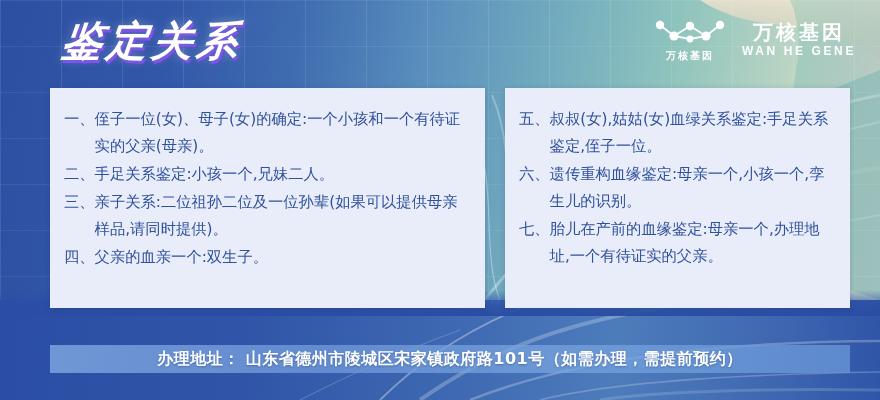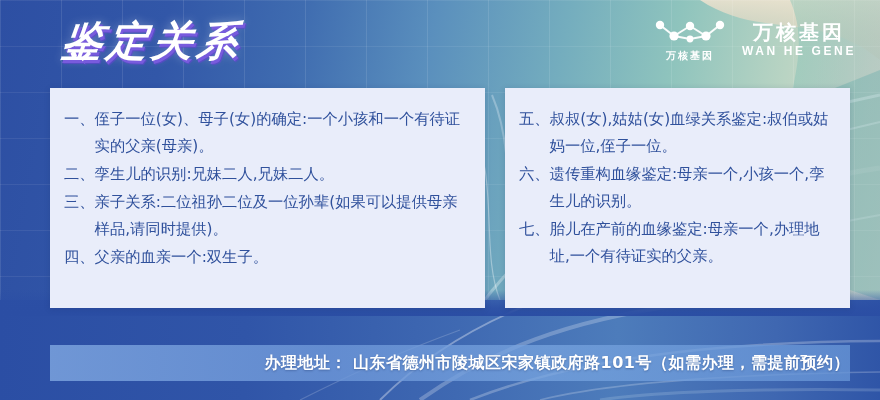--- a/index.html
+++ b/index.html
@@ -91,27 +91,27 @@
     color:#30519c;
     font-size:15.3px;
     line-height:27px;
     font-family:"DejaVu Sans","Liberation Sans",sans-serif;
     margin-bottom:1px;
   }
   .item-num{flex:0 0 auto;white-space:nowrap;}
   .item-text{flex:1 1 auto;}
   
   .addressbar{
-    position:absolute;left:50px;top:345px;width:800px;height:36px;
+    position:absolute;left:50px;top:345px;width:800px;height:28px;
     background:linear-gradient(90deg,
       rgba(126,166,224,.82) 0%,
       rgba(110,152,217,.80) 35%,
       rgba(120,165,224,.74) 62%,
       rgba(104,150,215,.78) 100%);
-    display:flex;align-items:center;justify-content:flex-end;
+    display:flex;align-items:center;justify-content:center;
     box-sizing:border-box;
   }
   .addressbar .addr{
     color:#ffffff;font-size:16px;font-weight:700;letter-spacing:.5px;
     font-family:"DejaVu Sans","Liberation Sans",sans-serif;
     text-shadow:0 1px 2px rgba(20,40,90,.35);
     white-space:nowrap;
   }
 </style>
 </head>
@@ -202,36 +202,36 @@
 
   <div class="cards">
 
     <div class="card left">
       <div class="item">
         <span class="item-num">一、</span>
         <span class="item-text">侄子一位(女)、母子(女)的确定:一个小孩和一个有待证实的父亲(母亲)。</span>
       </div>
       <div class="item">
         <span class="item-num">二、</span>
-        <span class="item-text">孪生儿的识别:兄妹二人,兄妹二人。</span>
+        <span class="item-text">手足关系鉴定:小孩一个,兄妹二人。</span>
       </div>
       <div class="item">
         <span class="item-num">三、</span>
         <span class="item-text">亲子关系:二位祖孙二位及一位孙辈(如果可以提供母亲样品,请同时提供)。</span>
       </div>
       <div class="item">
         <span class="item-num">四、</span>
         <span class="item-text">父亲的血亲一个:双生子。</span>
       </div>
     </div>
 
     <div class="card right">
       <div class="item">
         <span class="item-num">五、</span>
-        <span class="item-text">叔叔(女),姑姑(女)血绿关系鉴定:叔伯或姑妈一位,侄子一位。</span>
+        <span class="item-text">叔叔(女),姑姑(女)血绿关系鉴定:手足关系鉴定,侄子一位。</span>
       </div>
       <div class="item">
         <span class="item-num">六、</span>
         <span class="item-text">遗传重构血缘鉴定:母亲一个,小孩一个,孪生儿的识别。</span>
       </div>
       <div class="item">
         <span class="item-num">七、</span>
         <span class="item-text">胎儿在产前的血缘鉴定:母亲一个,办理地址,一个有待证实的父亲。</span>
       </div>
     </div>

